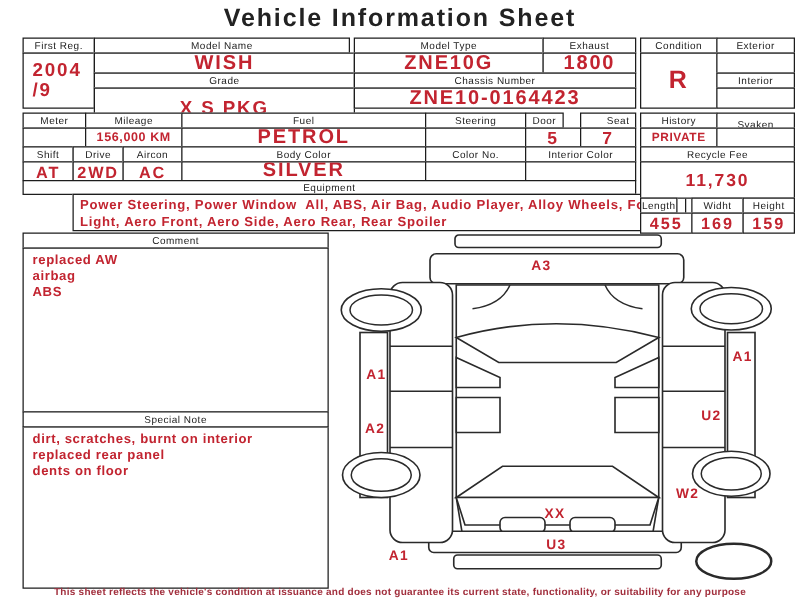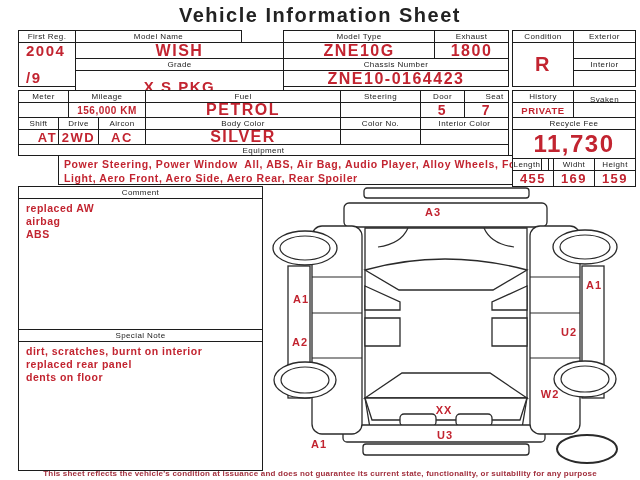--- a/index.html
+++ b/index.html
@@ -22,23 +22,23 @@
     overflow:hidden;
   }
   .hdr{font-size:8px;color:#222;letter-spacing:0.4px;}
   .val{color:var(--red);font-weight:bold;letter-spacing:1.5px;}
   .v16{font-size:16px;}
   .v15{font-size:15px;}
   .v14{font-size:14px;}
   .v13{font-size:13px;}
   .v11{font-size:10px;letter-spacing:0.5px;}
   .v10{font-size:9.5px;letter-spacing:0.5px;}
-  .v18{font-size:24px;}
+  .v18{font-size:14px;}
   .v20{font-size:20px;}
-  .firstreg{flex-direction:column;align-items:flex-start;padding-left:7px;line-height:1.05;justify-content:space-between;}
+  .firstreg{flex-direction:column;align-items:flex-start;padding-left:7px;line-height:1.05;}
   .equip{
     align-items:flex-start;justify-content:flex-start;text-align:left;
     padding:2px 5px;font-size:10.5px;line-height:1.3;letter-spacing:0.6px;
     white-space:pre-wrap;
   }
   .notes{
     flex-direction:column;align-items:flex-start;justify-content:flex-start;
     padding:3px 7px;font-size:10.5px;line-height:1.25;letter-spacing:0.5px;
   }
   .notes div{color:var(--red);font-weight:bold;}
@@ -59,21 +59,21 @@
 
 <div class="page">
 
   <h1 class="title">Vehicle Information Sheet</h1>
 
   <div class="cell hdr" style="left:18px;top:30px;width:58px;height:13px;">First Reg.</div>
   <div class="cell val v15 firstreg" style="left:18px;top:42px;width:58px;height:45px;">
     <div>2004</div>
     <div>/9</div>
   </div>
-  <div class="cell hdr" style="left:75px;top:30px;width:167px;height:13px;">Model Name</div>
+  <div class="cell hdr" style="left:75px;top:30px;width:205px;height:13px;">Model Name</div>
   <div class="cell val v16" style="left:75px;top:42px;width:209px;height:17px;">WISH</div>
   <div class="cell hdr" style="left:75px;top:58px;width:209px;height:13px;">Grade</div>
   <div class="cell val v15" style="left:75px;top:70px;width:209px;height:33px;">X S PKG</div>
   <div class="cell hdr" style="left:283px;top:30px;width:152px;height:13px;">Model Type</div>
   <div class="cell val v16" style="left:283px;top:42px;width:152px;height:17px;">ZNE10G</div>
   <div class="cell hdr" style="left:434px;top:30px;width:75px;height:13px;">Exhaust</div>
   <div class="cell val v16" style="left:434px;top:42px;width:75px;height:17px;">1800</div>
   <div class="cell hdr" style="left:283px;top:58px;width:226px;height:13px;">Chassis Number</div>
   <div class="cell val v16" style="left:283px;top:70px;width:226px;height:17px;">ZNE10-0164423</div>
 
@@ -85,27 +85,27 @@
   <div class="cell val v13" style="left:573px;top:70px;width:63px;height:17px;"></div>
 
   <div class="cell hdr" style="left:18px;top:90px;width:51px;height:13px;">Meter</div>
   <div class="cell val v11" style="left:18px;top:102px;width:51px;height:16px;"></div>
   <div class="cell hdr" style="left:68px;top:90px;width:78px;height:13px;">Mileage</div>
   <div class="cell val v11" style="left:68px;top:102px;width:78px;height:16px;">156,000 KM</div>
   <div class="cell hdr" style="left:145px;top:90px;width:196px;height:13px;">Fuel</div>
   <div class="cell val v16" style="left:145px;top:102px;width:196px;height:16px;">PETROL</div>
   <div class="cell hdr" style="left:340px;top:90px;width:81px;height:13px;">Steering</div>
   <div class="cell val v13" style="left:340px;top:102px;width:81px;height:16px;"></div>
-  <div class="cell hdr" style="left:420px;top:90px;width:45px;height:13px;">Door</div>
+  <div class="cell hdr" style="left:420px;top:90px;width:31px;height:13px;">Door</div>
   <div class="cell val v14" style="left:420px;top:102px;width:45px;height:16px;">5</div>
   <div class="cell hdr" style="left:464px;top:90px;width:45px;height:13px;padding-left:16px;">Seat</div>
   <div class="cell val v14" style="left:464px;top:102px;width:45px;height:16px;">7</div>
 
   <div class="cell hdr" style="left:18px;top:117px;width:41px;height:13px;">Shift</div>
-  <div class="cell val v13" style="left:18px;top:129px;width:59px;height:16px;">AT</div>
+  <div class="cell val v13" style="left:18px;top:129px;width:41px;height:16px;">AT</div>
   <div class="cell hdr" style="left:58px;top:117px;width:41px;height:13px;">Drive</div>
   <div class="cell val v13" style="left:58px;top:129px;width:41px;height:16px;">2WD</div>
   <div class="cell hdr" style="left:98px;top:117px;width:48px;height:13px;">Aircon</div>
   <div class="cell val v13" style="left:98px;top:129px;width:48px;height:16px;">AC</div>
   <div class="cell hdr" style="left:145px;top:117px;width:196px;height:13px;">Body Color</div>
   <div class="cell val v16" style="left:145px;top:129px;width:196px;height:16px;">SILVER</div>
   <div class="cell hdr" style="left:340px;top:117px;width:81px;height:13px;">Color No.</div>
   <div class="cell val v13" style="left:340px;top:129px;width:81px;height:16px;"></div>
   <div class="cell hdr" style="left:420px;top:117px;width:89px;height:13px;">Interior Color</div>
   <div class="cell val v13" style="left:420px;top:129px;width:89px;height:16px;"></div>

